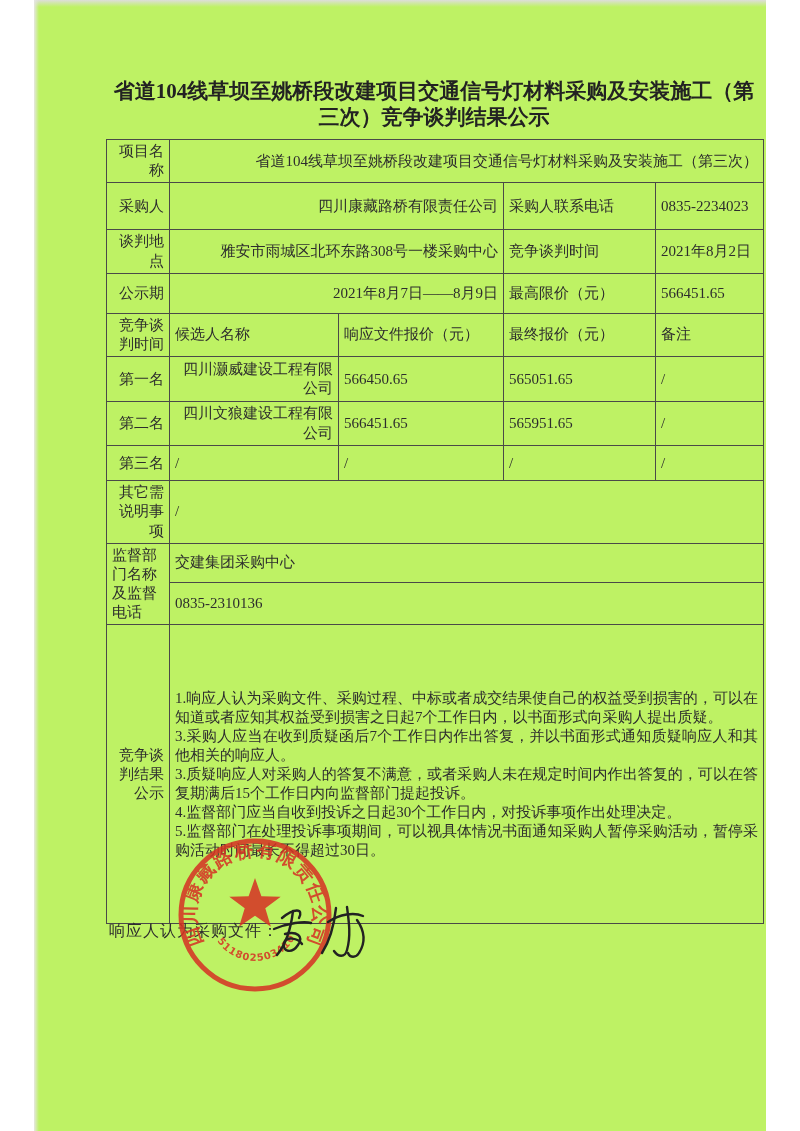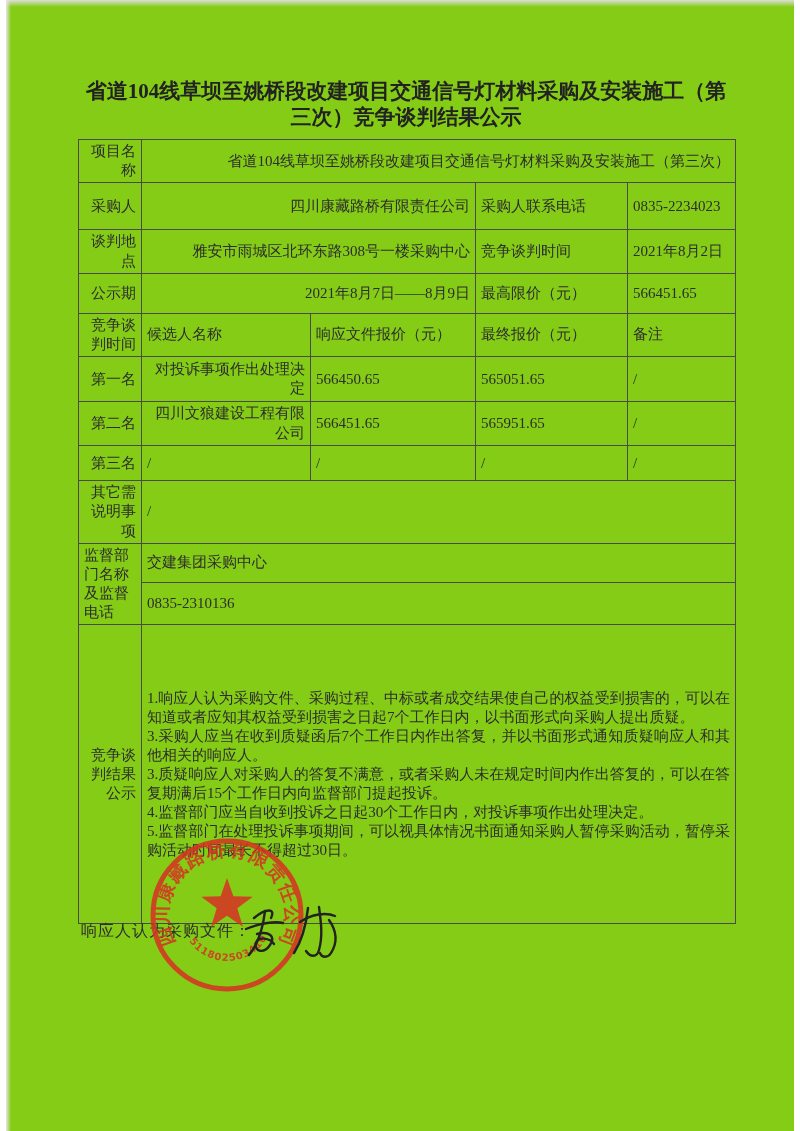--- a/index.html
+++ b/index.html
@@ -1,18 +1,18 @@
 <!DOCTYPE html>
 <html><head>
 <meta charset="utf-8">
 <style>
   html,body{margin:0;padding:0;background:#ffffff;}
   .page{
-    position:relative;width:788px;height:1131px;margin:0 auto;
-    background:#84cc16;overflow:hidden;color:#2d2d2d;
+    position:relative;width:732px;height:1131px;margin:0 auto;
+    background:#bef264;overflow:hidden;color:#2d2d2d;
     font-family:"Liberation Serif","DejaVu Serif",serif;
   }
   .page::before{ 
     content:"";position:absolute;top:0;left:0;right:0;height:7px;
     background:linear-gradient(#dededa, rgba(222,222,218,0));pointer-events:none;
   }
   .page::after{ 
     content:"";position:absolute;top:0;left:0;bottom:0;width:5px;
     background:linear-gradient(90deg,#e6e6e2, rgba(230,230,226,0));pointer-events:none;
   }
@@ -85,21 +85,21 @@
       </tr>
       <tr class="r5">
         <td class="lab">竞争谈判时间</td>
         <td class="c">候选人名称</td>
         <td class="c">响应文件报价（元）</td>
         <td class="c">最终报价（元）</td>
         <td class="c">备注</td>
       </tr>
       <tr class="r6">
         <td class="lab">第一名</td>
-        <td class="val-l">对投诉事项作出处理决定</td>
+        <td class="val-l">四川灏威建设工程有限公司</td>
         <td class="c">566450.65</td>
         <td class="c">565051.65</td>
         <td class="c">/</td>
       </tr>
       <tr class="r7">
         <td class="lab">第二名</td>
         <td class="val-l">四川文狼建设工程有限公司</td>
         <td class="c">566451.65</td>
         <td class="c">565951.65</td>
         <td class="c">/</td>

